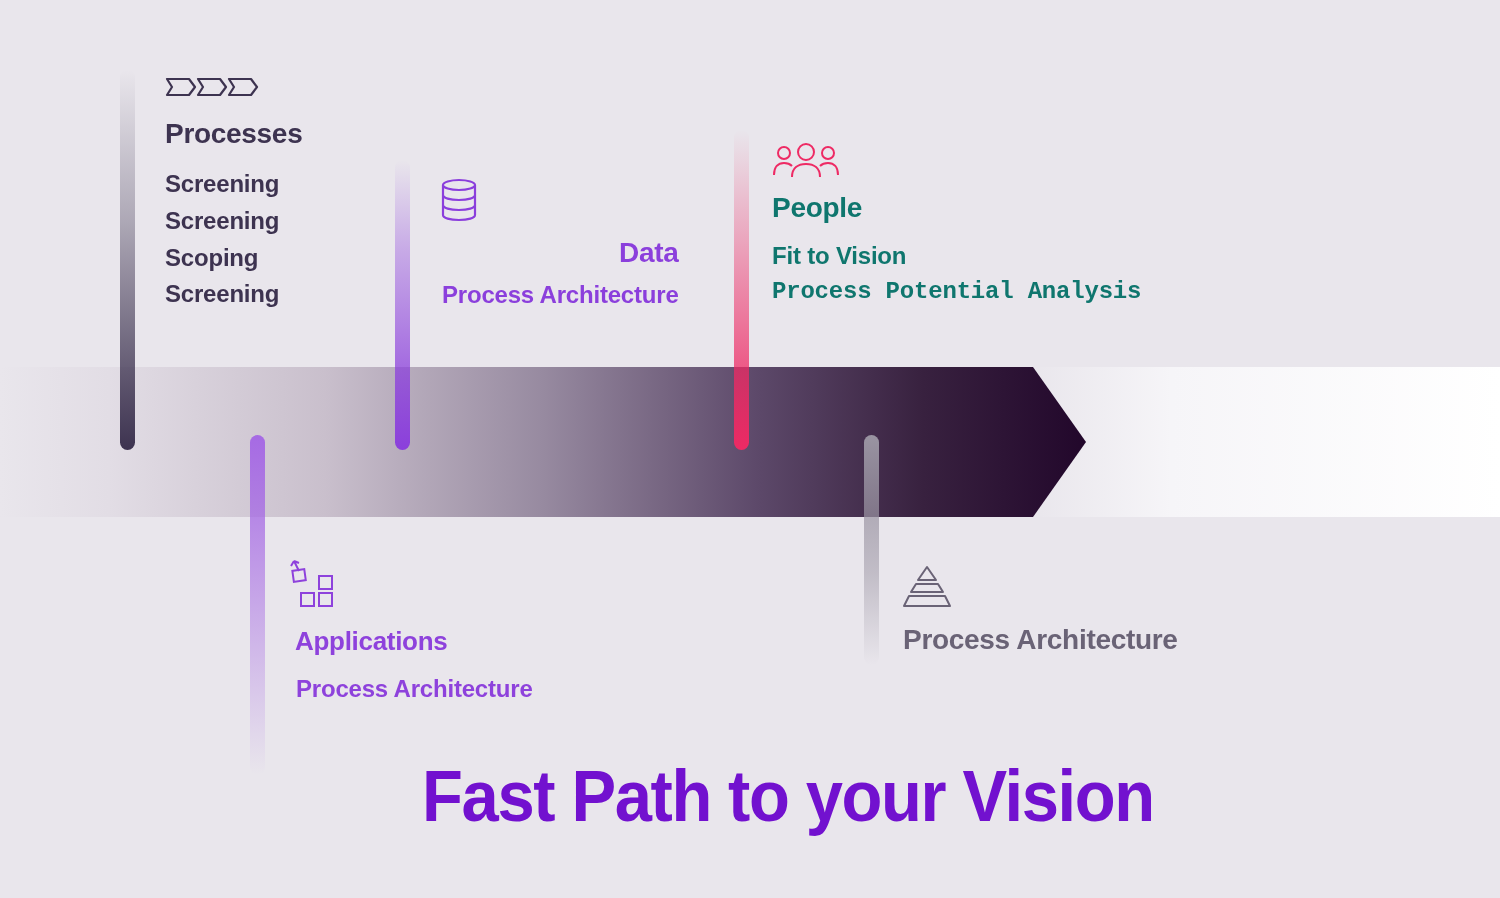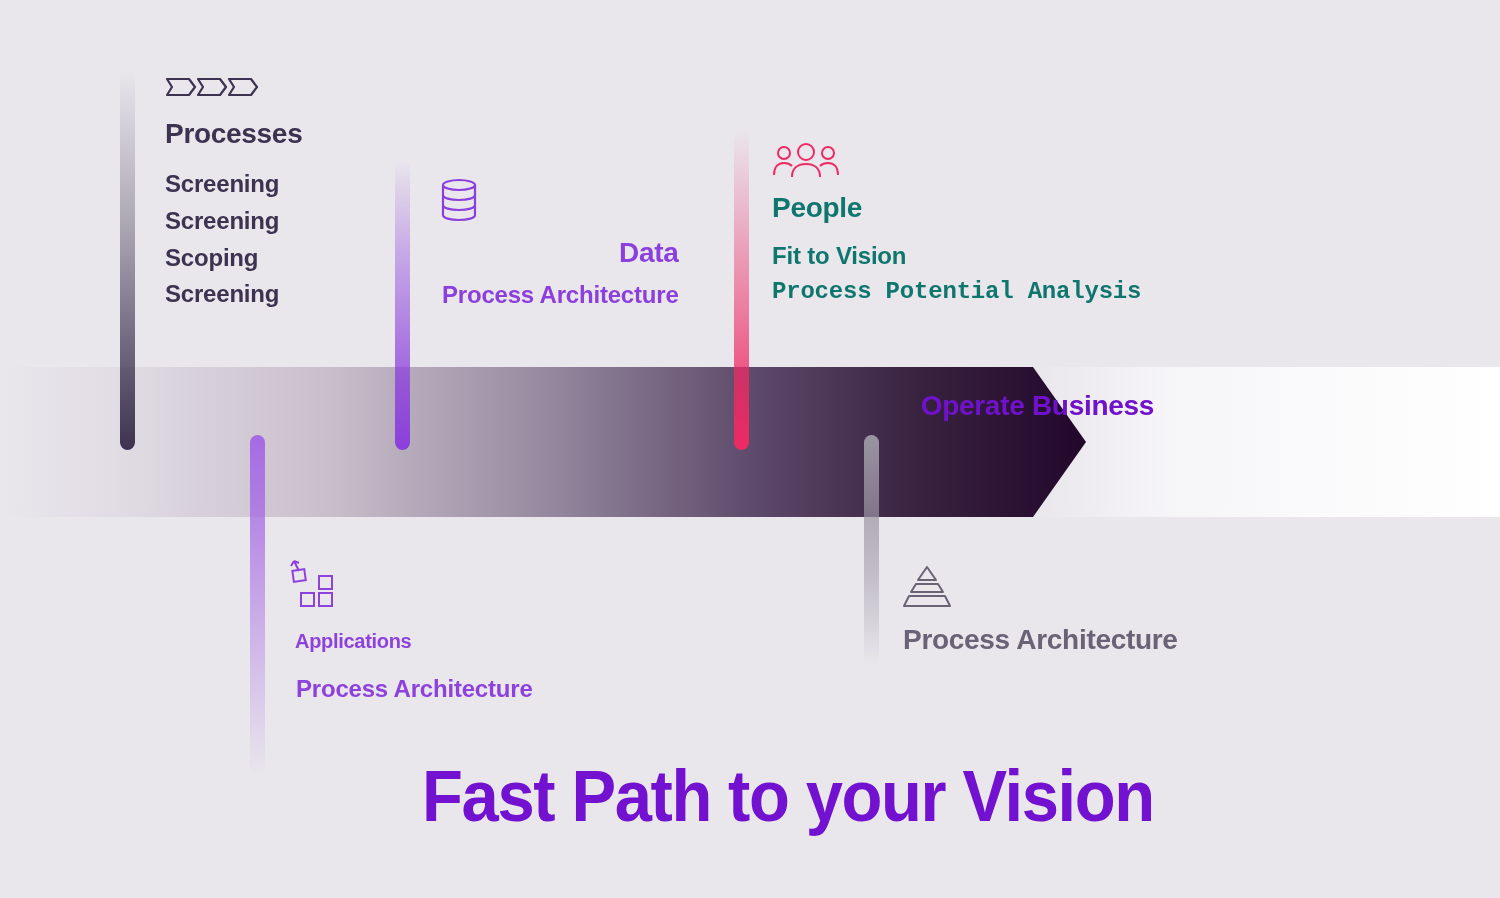--- a/index.html
+++ b/index.html
@@ -113,33 +113,32 @@
   <div class="group" style="left:290px; top:558px; color:#8e42dc;">
     <svg class="icon" width="46" height="52" viewBox="0 0 46 52">
       <g fill="none" stroke="#8e42dc" stroke-width="2">
         <rect x="3" y="12" width="12" height="11" transform="rotate(-8 9 17)"></rect>
         <path d="M9,13 L4,3 M4,3 L1,8 M4,3 L9,5"></path>
         <rect x="29" y="18" width="13" height="13"></rect>
         <rect x="11" y="35" width="13" height="13"></rect>
         <rect x="29" y="35" width="13" height="13"></rect>
       </g>
     </svg>
-    <div class="title" style="font-size:20px; margin-top:14px; line-height:34px; margin-left:5px;">Applications</div>
+    <div class="title" style="font-size:26px; margin-top:14px; line-height:34px; margin-left:5px;">Applications</div>
     <div class="item" style="margin-top:12px; margin-left:6px;">Process Architecture</div>
   </div>
 
   <div class="group" style="left:903px; top:565px; color:#6a6376;">
     <svg class="icon" width="50" height="44" viewBox="0 0 50 44">
       <g fill="none" stroke="#6a6376" stroke-width="2" stroke-linejoin="round">
         <polygon points="24,2 33,15 15,15"></polygon>
         <polygon points="13,19 35,19 40,27 8,27"></polygon>
         <polygon points="6,31 42,31 47,41 1,41"></polygon>
       </g>
     </svg>
     <div class="title" style="font-size:28px; margin-top:14px; line-height:34px;">Process Architecture</div>
   </div>
 
   <div class="outcome">
-    <div>Operate Business</div>
   </div>
 
   <div class="headline">Fast Path to your Vision</div>
 </div>
 
 </body></html>

